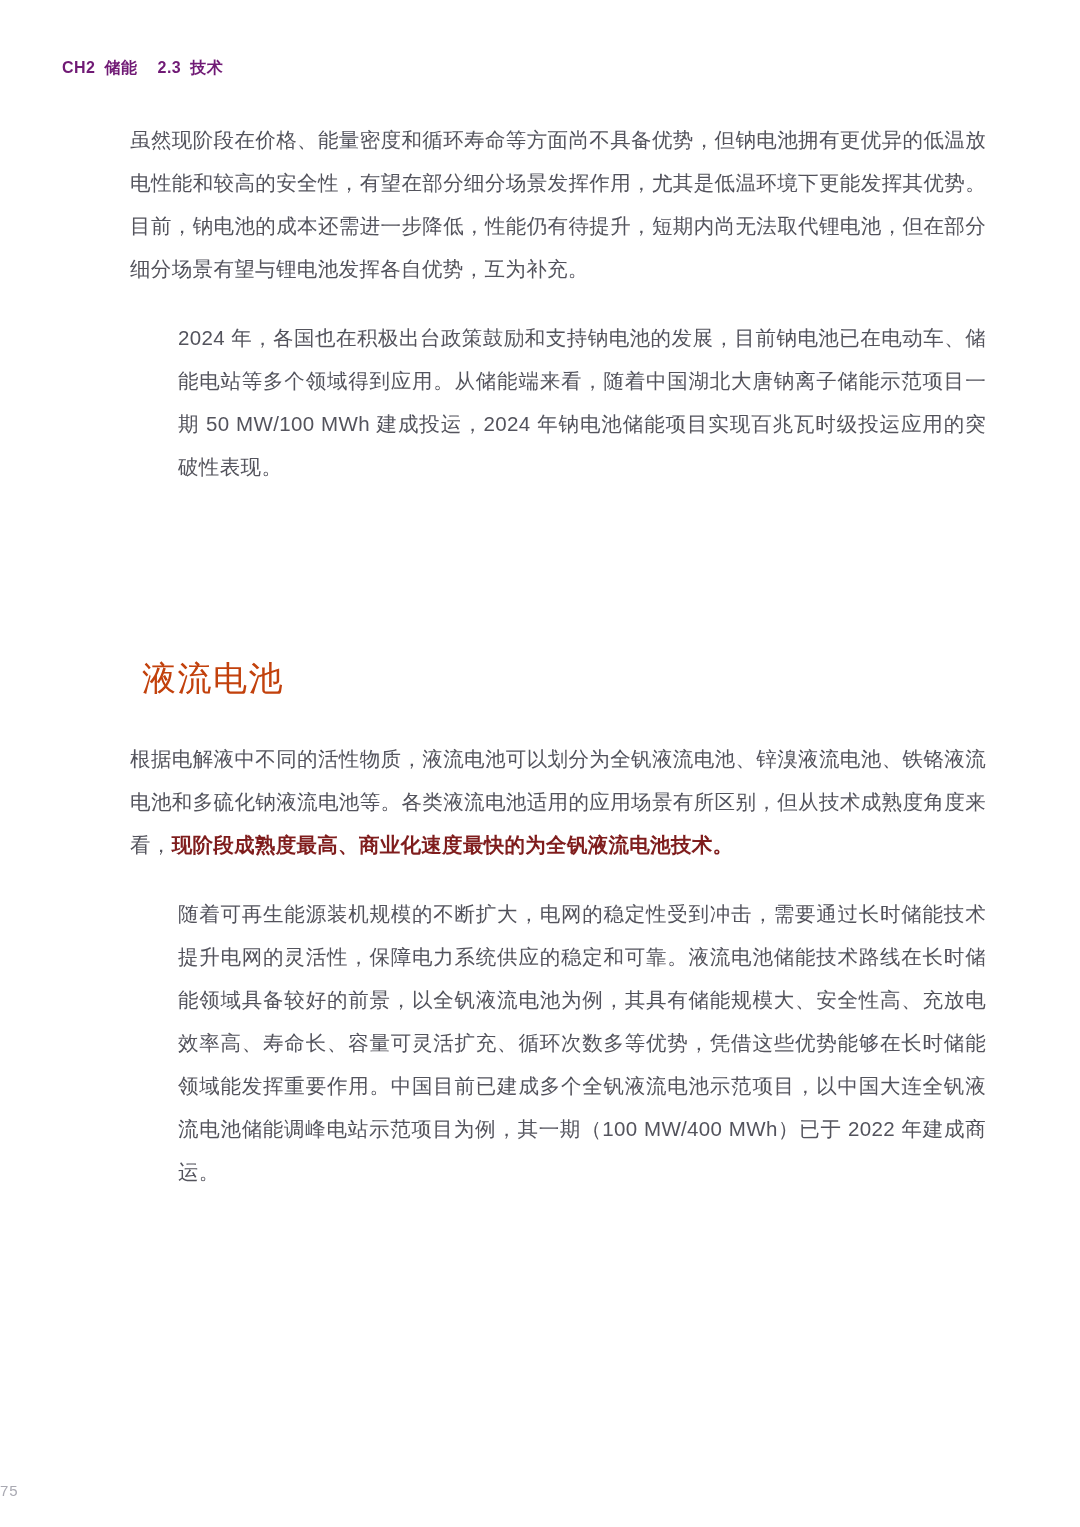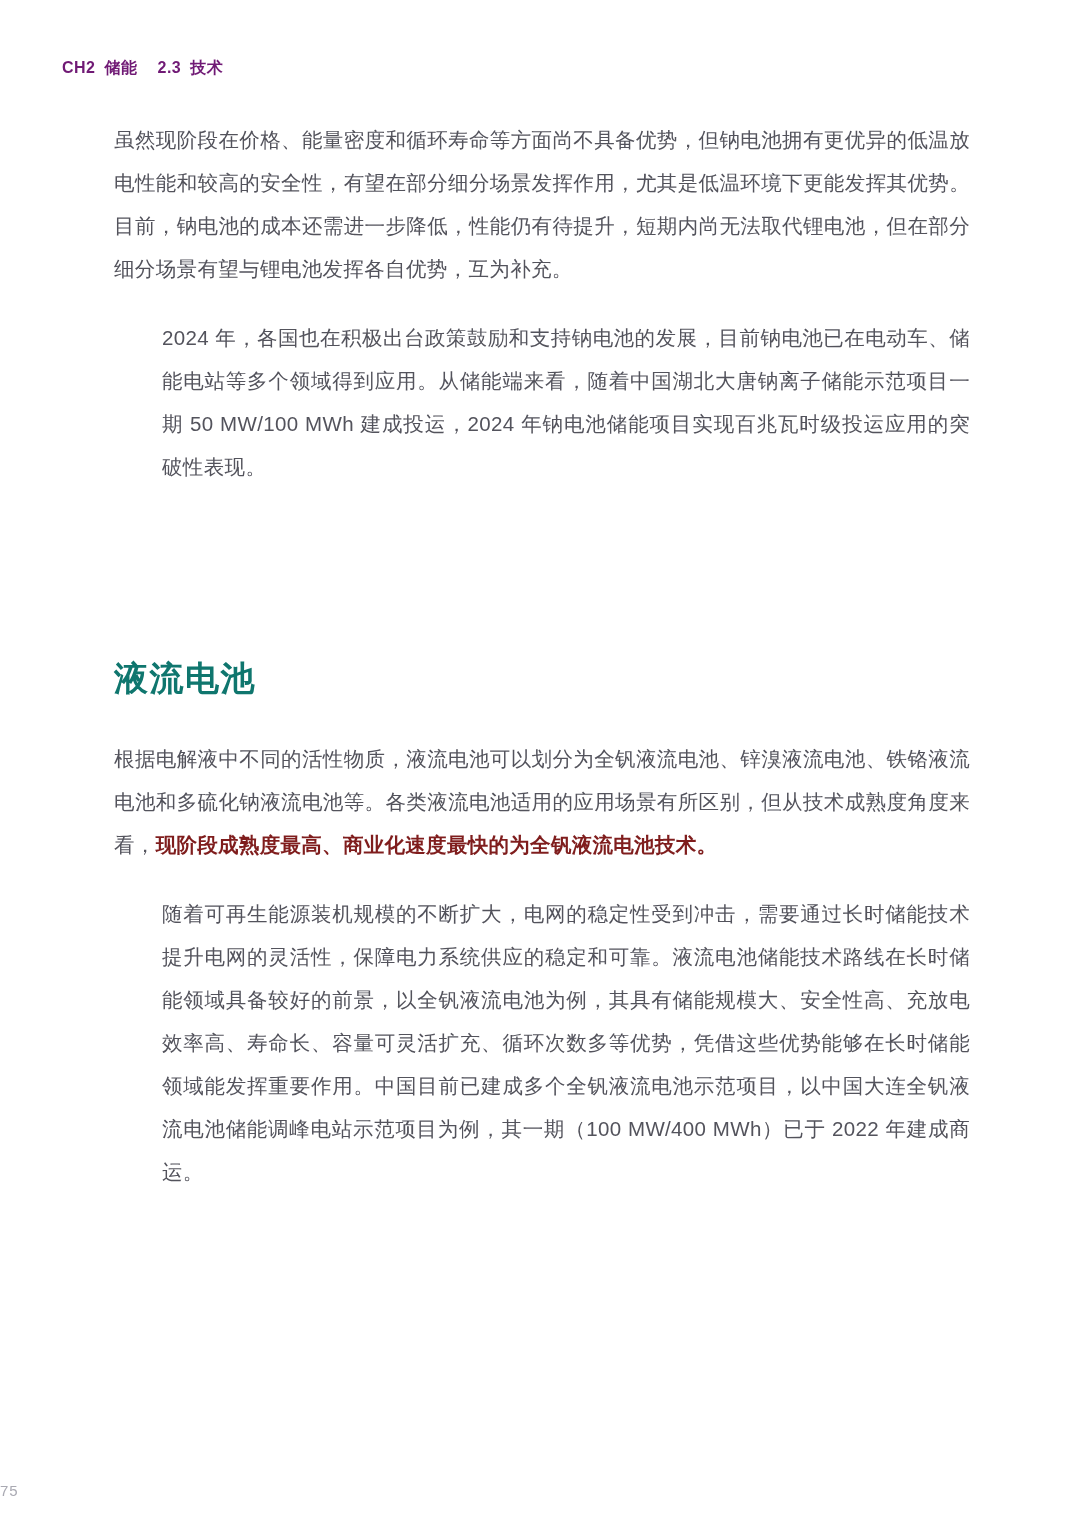--- a/index.html
+++ b/index.html
@@ -32,41 +32,41 @@
     color: #701a75;
     white-space: nowrap;
   }
   .running-header .hdr-seg { display: inline; }
   .running-header .gap-sm { display: inline-block; width: 9px; }
   .running-header .gap-lg { display: inline-block; width: 20px; }
 
   
   .content {
     position: absolute;
-    left: 114px;
+    left: 130px;
     top: 118px;
     width: 856px;
   }
 
   p.para {
     margin: 0;
     color: #53535c;
     font-size: 20.5px;
     line-height: 43px;
     text-align: justify;
     text-justify: inter-character;
     letter-spacing: 0.35px;
   }
   p.para + p.para { margin-top: 26px; margin-left: 48px; }
 
   h2.section-title {
-    margin: 0;
-    color: #0f766e;
+    margin: 12px;
+    color: #c2410c;
     font-size: 34px;
-    font-weight: bold;
+    font-weight: normal;
     letter-spacing: 1.5px;
     line-height: 1.2;
   }
   .title-block { margin-top: 170px; margin-bottom: 38px; }
 
   .para-after-title { margin-top: 0 !important; }
 
   .hl {
     color: #7f1d1d;
     font-weight: bold;

